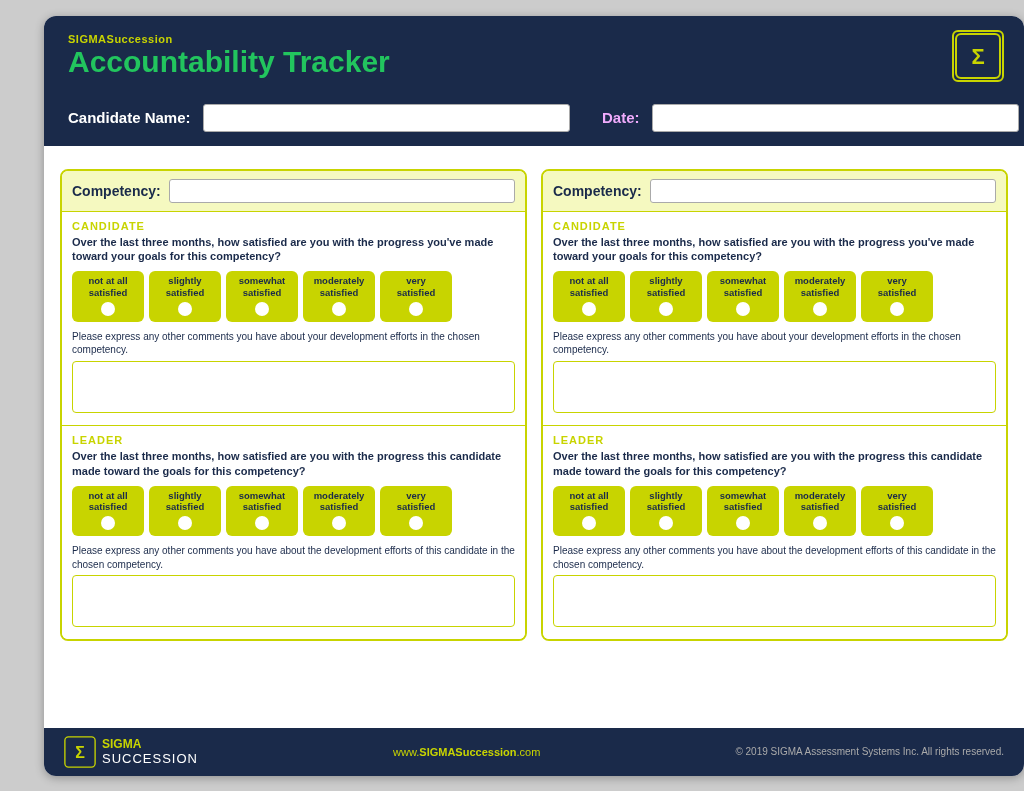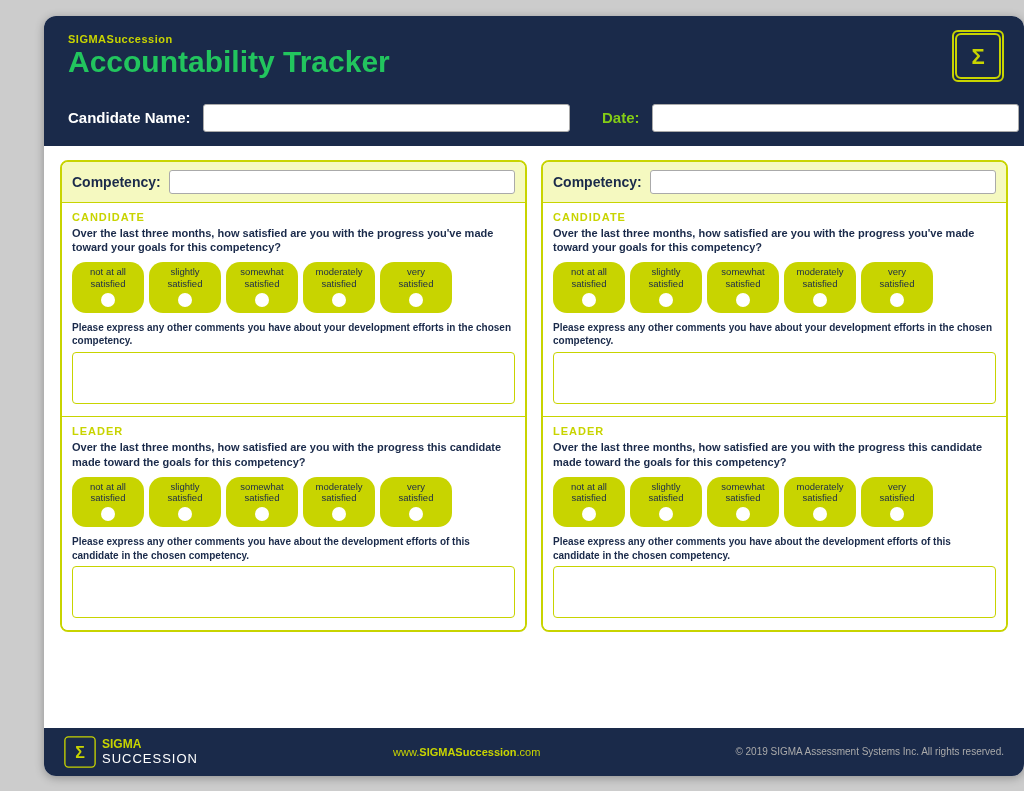--- a/index.html
+++ b/index.html
@@ -72,37 +72,37 @@
     .candidate-row input {
       flex: 1;
       max-width: 380px;
       height: 28px;
       border: 1px solid #aaa;
       border-radius: 3px;
       padding: 2px 6px;
       font-size: 13px;
     }
     .date-label {
-      color: #84cc16;
+      color: #f0abfc;
       font-weight: bold;
       font-size: 15px;
       margin-left: 20px;
     }
     .date-input {
       width: 160px;
       height: 28px;
       border: 1px solid #aaa;
       border-radius: 3px;
       padding: 2px 6px;
       font-size: 13px;
     }
     
     .main-content {
       flex: 1;
-      padding: 14px 16px;
+      padding: 23px 16px;
       background: white;
     }
     .competency-grid {
       display: grid;
       grid-template-columns: 1fr 1fr;
       gap: 14px;
     }
     .competency-card {
       border: 2px solid #c8d400;
       border-radius: 8px;
@@ -152,41 +152,41 @@
       margin-bottom: 7px;
       line-height: 1.35;
     }
     .radio-group {
       display: flex;
       gap: 5px;
       margin-bottom: 8px;
     }
     .radio-btn {
       background: #c8d400;
-      border-radius: 14px;
+      border-radius: 6px;
       padding: 4px 6px 6px 6px;
       text-align: center;
       font-size: 9.5px;
-      font-weight: normal;
+      font-weight: bold;
       color: #1a2a4a;
       min-width: 72px;
       cursor: pointer;
       line-height: 1.2;
     }
     .radio-btn .radio-circle {
       width: 14px;
       height: 14px;
       background: white;
       border-radius: 50%;
       margin: 4px auto 0 auto;
     }
     .section-comment-label {
       color: #1a2a4a;
       font-size: 10px;
-      font-weight: bold;
+      font-weight: normal;
       margin-bottom: 4px;
       line-height: 1.35;
     }
     .comment-box {
       width: 100%;
       height: 52px;
       border: 1px solid #c8d400;
       border-radius: 4px;
       resize: none;
       font-size: 11px;

